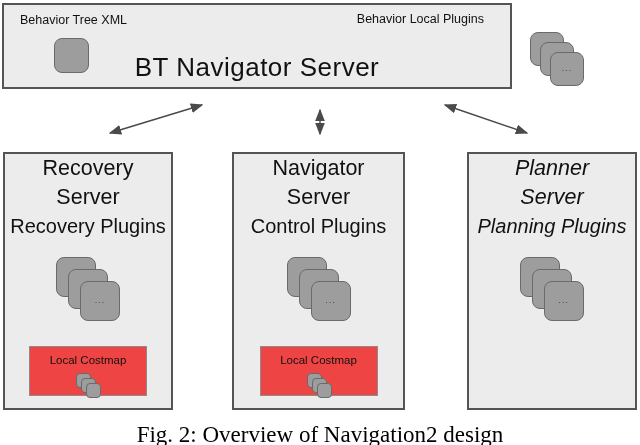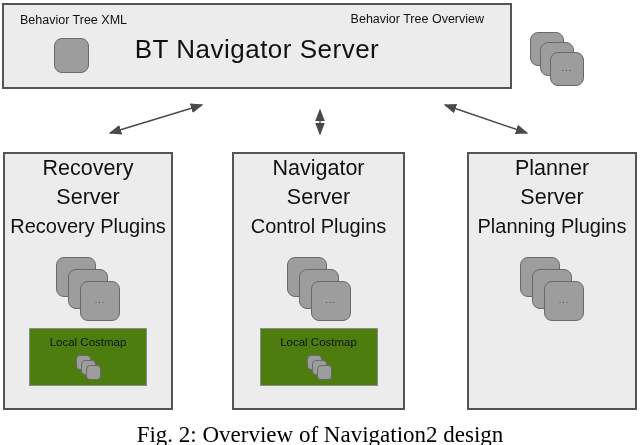--- a/index.html
+++ b/index.html
@@ -7,21 +7,21 @@
     width:640px;height:445px;position:relative;overflow:hidden;
     background:#ffffff;font-family:"Liberation Sans",sans-serif;color:#111;
   }
   .panel{
     position:absolute;background:#ececec;border:2px solid #545454;box-sizing:border-box;
   }
   
   #topbar{left:2px;top:3px;width:510px;height:86px;}
   .tl-label{position:absolute;left:16px;top:8px;font-size:12.5px;}
   .tr-label{position:absolute;right:26px;top:7px;font-size:12.5px;}
-  .bt-title{position:absolute;left:0;right:0;top:29px;text-align:center;font-size:26px;letter-spacing:.5px;}
+  .bt-title{position:absolute;left:0;right:0;top:47px;text-align:center;font-size:26px;letter-spacing:.5px;}
   
   .single-icon{
     position:absolute;left:50px;top:33px;width:35px;height:35px;
     background:#9d9d9d;border:1.5px solid #6a6a6a;border-radius:8px;box-sizing:border-box;
   }
   
   .stack{position:absolute;}
   .stack .sq{
     position:absolute;background:#9d9d9d;border:1.5px solid #6a6a6a;
     border-radius:8px;box-sizing:border-box;
@@ -43,44 +43,44 @@
   
   .cm-stack{left:50%;margin-left:-12px;top:26px;width:25px;height:25px;}
   .cm-stack .sq{border-radius:4px;border-width:1px;}
   .cm-stack .s1{left:0;top:0;width:15px;height:15px;}
   .cm-stack .s2{left:5px;top:5px;width:15px;height:15px;}
   .cm-stack .s3{left:10px;top:10px;width:15px;height:15px;}
   
   .server{top:152px;width:170px;height:258px;}
   #server-recovery{left:3px;}
   #server-controller{left:232px;width:173px;}
-  #server-planner{left:467px;}
+  #server-planner{left:467px;font-style:italic;}
   .srv-title{text-align:center;font-size:21.5px;line-height:29px;}
   .srv-sub{text-align:center;font-size:20px;margin-top:3px;}
   .costmap{
-    position:absolute;left:50%;margin-left:-59px;top:174px;width:118px;height:58px;
-    background:#4d7c0f;border:1.5px solid #8c8c8c;box-sizing:border-box;
+    position:absolute;left:50%;margin-left:-59px;top:192px;width:118px;height:50px;
+    background:#ef4444;border:1.5px solid #8c8c8c;box-sizing:border-box;
   }
   .cm-label{text-align:center;font-size:11.5px;margin-top:7px;}
   
   #arrow-layer{position:absolute;left:0;top:0;width:640px;height:445px;pointer-events:none;}
   
   #caption{
     position:absolute;left:0;right:0;top:422px;text-align:center;
     font-family:"Liberation Serif",serif;font-size:23px;color:#000;
   }
 </style>
 </head>
 <body>
 
 <div class="panel" id="topbar">
   <div class="tl-label">Behavior Tree XML</div>
   <div class="single-icon"></div>
   <div class="bt-title">BT Navigator Server</div>
-  <div class="tr-label">Behavior Tree Overview</div>
+  <div class="tr-label">Behavior Local Plugins</div>
   <div class="stack" id="topbar-stack">
     <div class="sq s1"></div>
     <div class="sq s2"></div>
     <div class="sq s3 front">
         <span>...</span>
       </div>
   </div>
 </div>
 
 <svg id="arrow-layer" viewBox="0 0 640 445">

